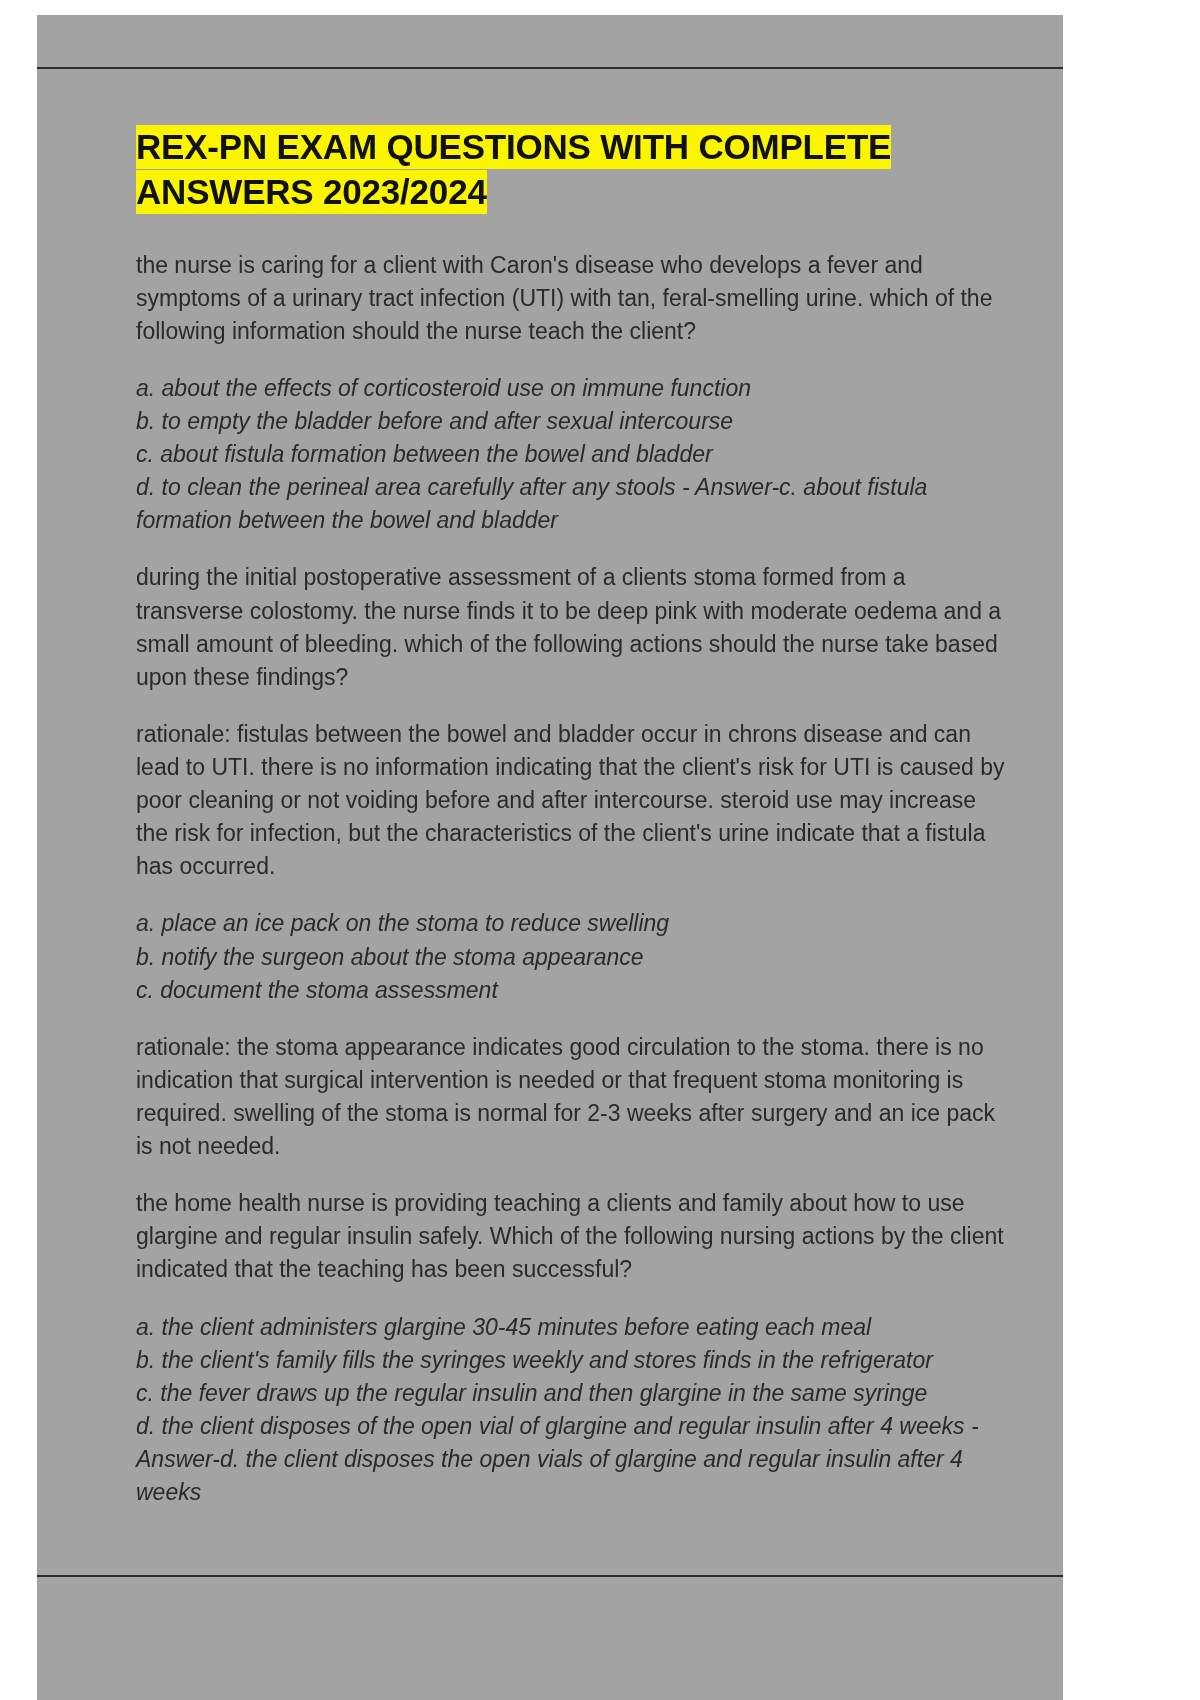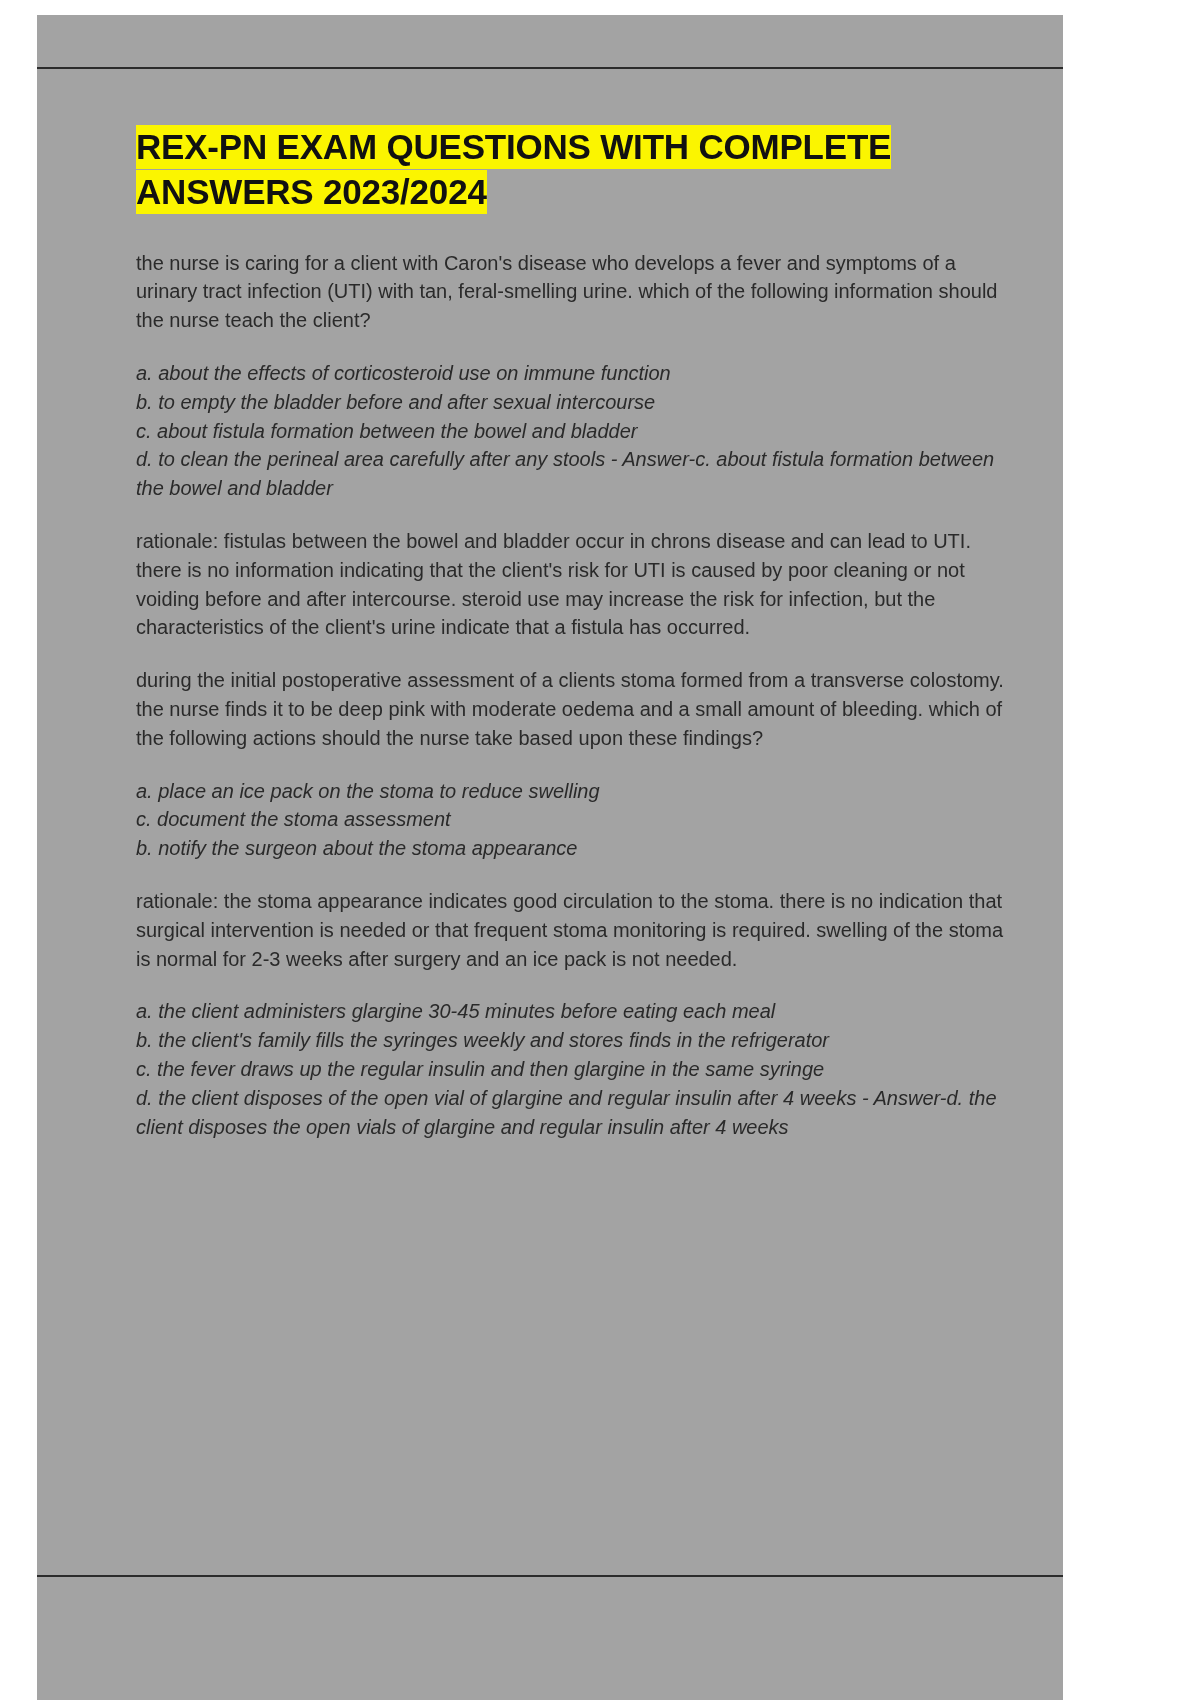--- a/index.html
+++ b/index.html
@@ -49,21 +49,21 @@
     margin: 0 0 34px 0;
   }
   .doc-title .hl {
     background: #fbf500;
     box-decoration-break: clone;
     -webkit-box-decoration-break: clone;
     padding: 2px 0 3px 0;
   }
 
   .para {
-    font-size: 20px;
+    font-size: 23px;
     line-height: 1.44;
     color: #2a2a2a;
     margin: 0 0 24px 0;
     max-width: 872px;
   }
   .para.opts { margin-bottom: 24px; font-style: italic; }
   .opt-line { display: block; }
 </style>
 </head>
 <body>
@@ -78,32 +78,33 @@
 
     <p class="para">the nurse is caring for a client with Caron's disease who develops a fever and symptoms of a urinary tract infection (UTI) with tan, feral-smelling urine. which of the following information should the nurse teach the client?</p>
 
     <p class="para opts">
       <span class="opt-line">a. about the effects of corticosteroid use on immune function</span>
       <span class="opt-line">b. to empty the bladder before and after sexual intercourse</span>
       <span class="opt-line">c. about fistula formation between the bowel and bladder</span>
       <span class="opt-line">d. to clean the perineal area carefully after any stools - Answer-c. about fistula formation between the bowel and bladder</span>
     </p>
 
+    <p class="para">during the initial postoperative assessment of a clients stoma formed from a transverse colostomy. the nurse finds it to be deep pink with moderate oedema and a small amount of bleeding. which of the following actions should the nurse take based upon these findings?</p>
+
     <p class="para">rationale: fistulas between the bowel and bladder occur in chrons disease and can lead to UTI. there is no information indicating that the client's risk for UTI is caused by poor cleaning or not voiding before and after intercourse. steroid use may increase the risk for infection, but the characteristics of the client's urine indicate that a fistula has occurred.</p>
-
-    <p class="para">during the initial postoperative assessment of a clients stoma formed from a transverse colostomy. the nurse finds it to be deep pink with moderate oedema and a small amount of bleeding. which of the following actions should the nurse take based upon these findings?</p>
 
     <p class="para opts">
       <span class="opt-line">a. place an ice pack on the stoma to reduce swelling</span>
+      <span class="opt-line">b. notify the surgeon about the stoma appearance</span>
       <span class="opt-line">c. document the stoma assessment</span>
-      <span class="opt-line">b. notify the surgeon about the stoma appearance</span>
     </p>
 
     <p class="para">rationale: the stoma appearance indicates good circulation to the stoma. there is no indication that surgical intervention is needed or that frequent stoma monitoring is required. swelling of the stoma is normal for 2-3 weeks after surgery and an ice pack is not needed.</p>
 
+    <p class="para">the home health nurse is providing teaching a clients and family about how to use glargine and regular insulin safely. Which of the following nursing actions by the client indicated that the teaching has been successful?</p>
 
     <p class="para opts">
       <span class="opt-line">a. the client administers glargine 30-45 minutes before eating each meal</span>
       <span class="opt-line">b. the client's family fills the syringes weekly and stores finds in the refrigerator</span>
       <span class="opt-line">c. the fever draws up the regular insulin and then glargine in the same syringe</span>
       <span class="opt-line">d. the client disposes of the open vial of glargine and regular insulin after 4 weeks - Answer-d. the client disposes the open vials of glargine and regular insulin after 4 weeks</span>
     </p>
 
   </div>
 

